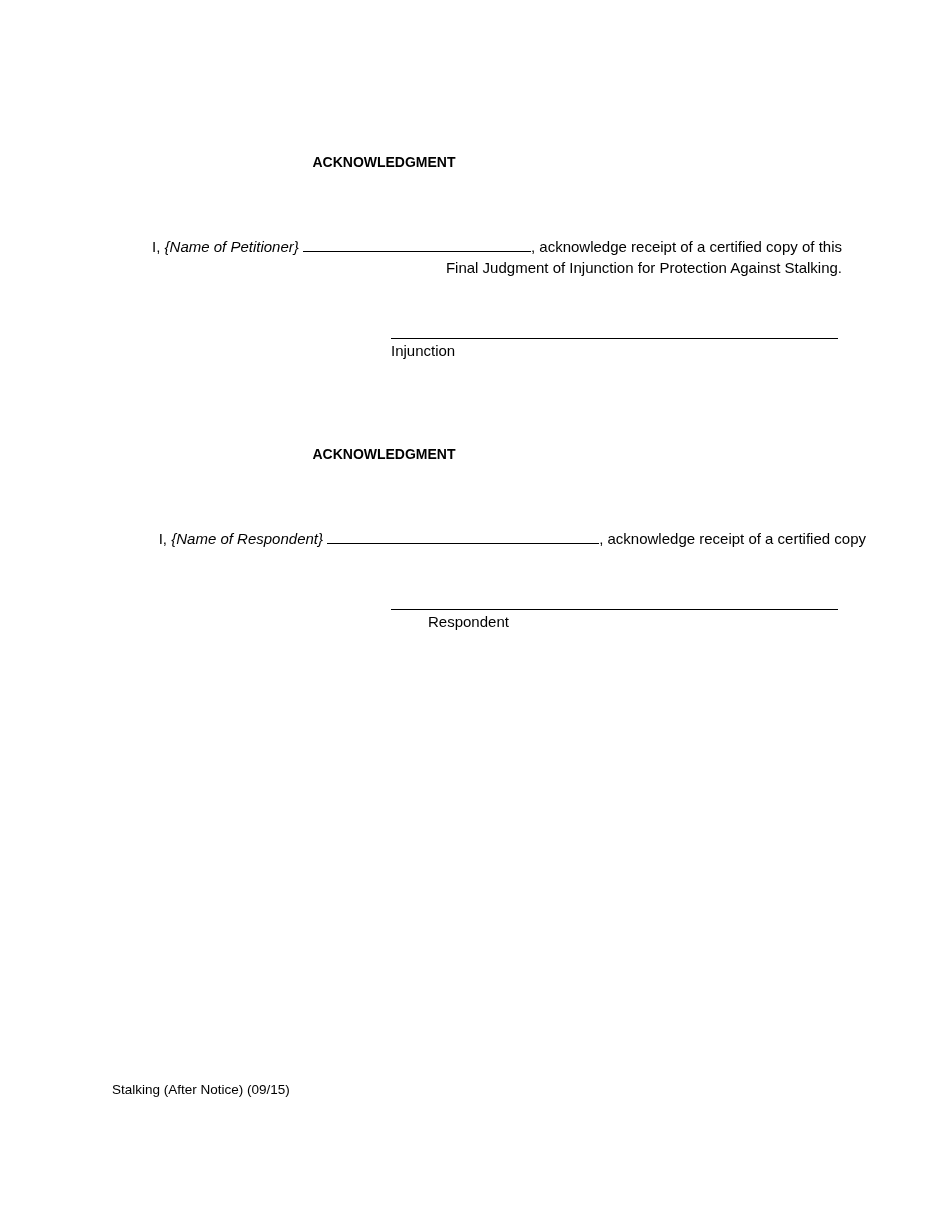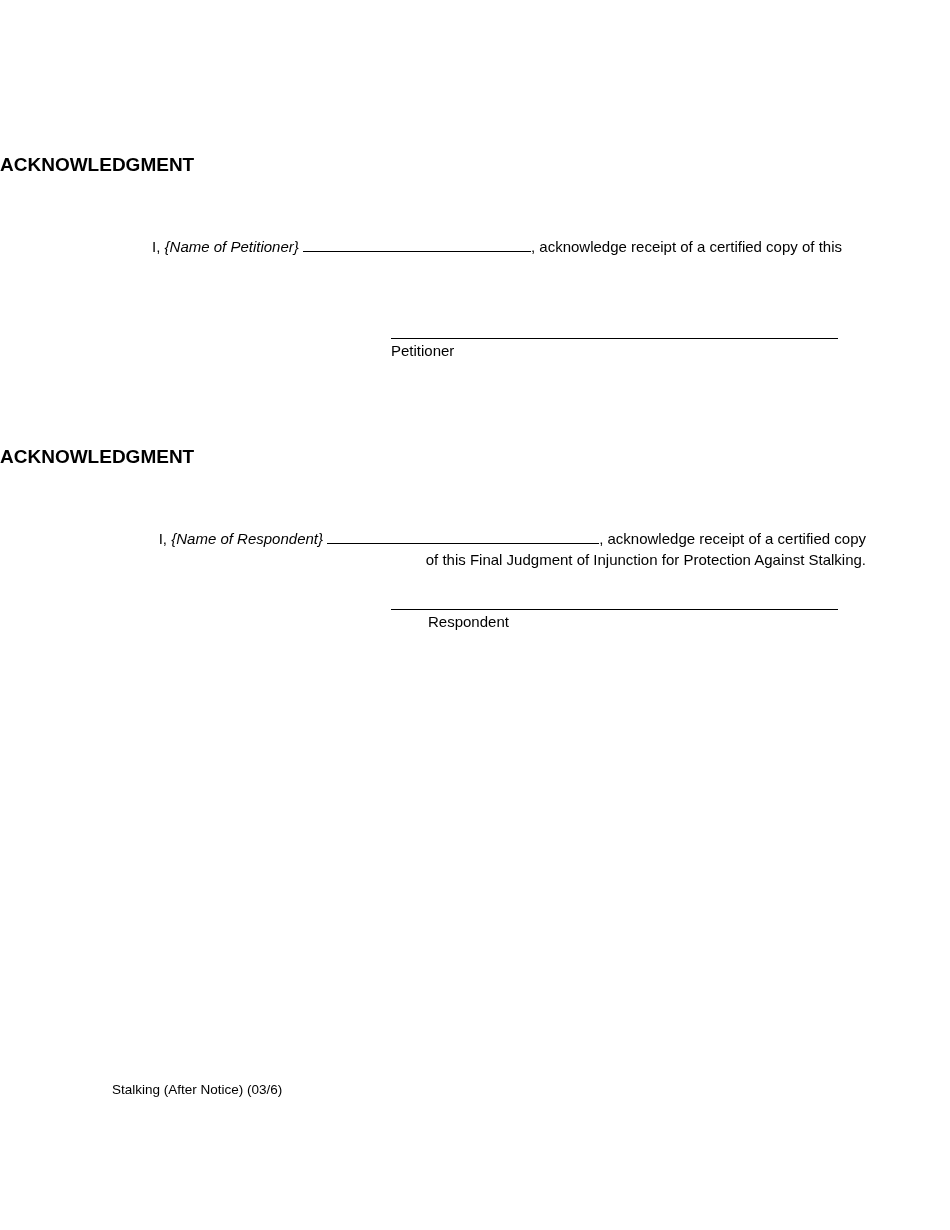--- a/index.html
+++ b/index.html
@@ -2,22 +2,22 @@
 <html><head>
   <meta charset="utf-8">
   <style>
     html, body { margin: 0; padding: 0; background: #ffffff; }
     body {
       width: 950px; height: 1230px; position: relative; overflow: hidden;
       font-family: "Liberation Sans", "DejaVu Sans", sans-serif;
       color: #000;
     }
     .heading {
-      position: absolute; left: 0; width: 768px; text-align: left;
-      font-weight: bold; font-size: 19px; letter-spacing: 0px;
+      position: absolute; left: 0; width: 768px; text-align: center;
+      font-weight: bold; font-size: 14px; letter-spacing: 0px;
     }
     .para {
       position: absolute; left: 112px; width: 730px;
       font-size: 15px; line-height: 21px; text-align: right;
     }
     .para i { font-style: italic; }
     .blank { display: inline-block; border-bottom: 1px solid #000; height: 14px; vertical-align: baseline; }
     .sigline { position: absolute; left: 391px; width: 447px; border-top: 1px solid #000; height: 0; }
     .siglabel { position: absolute; left: 391px; font-size: 15px; }
     .footer {
@@ -25,30 +25,30 @@
       font-size: 13.5px; line-height: 19px;
     }
   </style>
 </head>
 <body>
 
 <div class="heading" style="top:154px;">ACKNOWLEDGMENT</div>
 
 <div class="para" style="top:236px;">
   <div><span>I, </span><i>{Name of Petitioner}</i> <span class="blank" style="width:228px;"></span><span>, acknowledge receipt of a certified copy of this</span></div>
+  <div>Final Judgment of Injunction for Protection Against Stalking.</div>
 </div>
 
 <div class="sigline" style="top:338px;"></div>
-<div class="siglabel" style="top:342px;">Petitioner</div>
+<div class="siglabel" style="top:342px;">Injunction</div>
 
 <div class="heading" style="top:446px;">ACKNOWLEDGMENT</div>
 
 <div class="para" style="top:528px;margin-left:24px;">
   <div><span>I, </span><i>{Name of Respondent}</i> <span class="blank" style="width:272px;"></span><span>, acknowledge receipt of a certified copy</span></div>
-  <div>of this Final Judgment of Injunction for Protection Against Stalking.</div>
 </div>
 
 <div class="sigline" style="top:609px;"></div>
 <div class="siglabel" style="top:613px;margin-left:37px;">Respondent</div>
 
 <div class="footer" style="top:1080px;">
-  <div>Stalking (After Notice) (03/6)</div>
+  <div>Stalking (After Notice) (09/15)</div>
 </div>
 
 </body></html>

